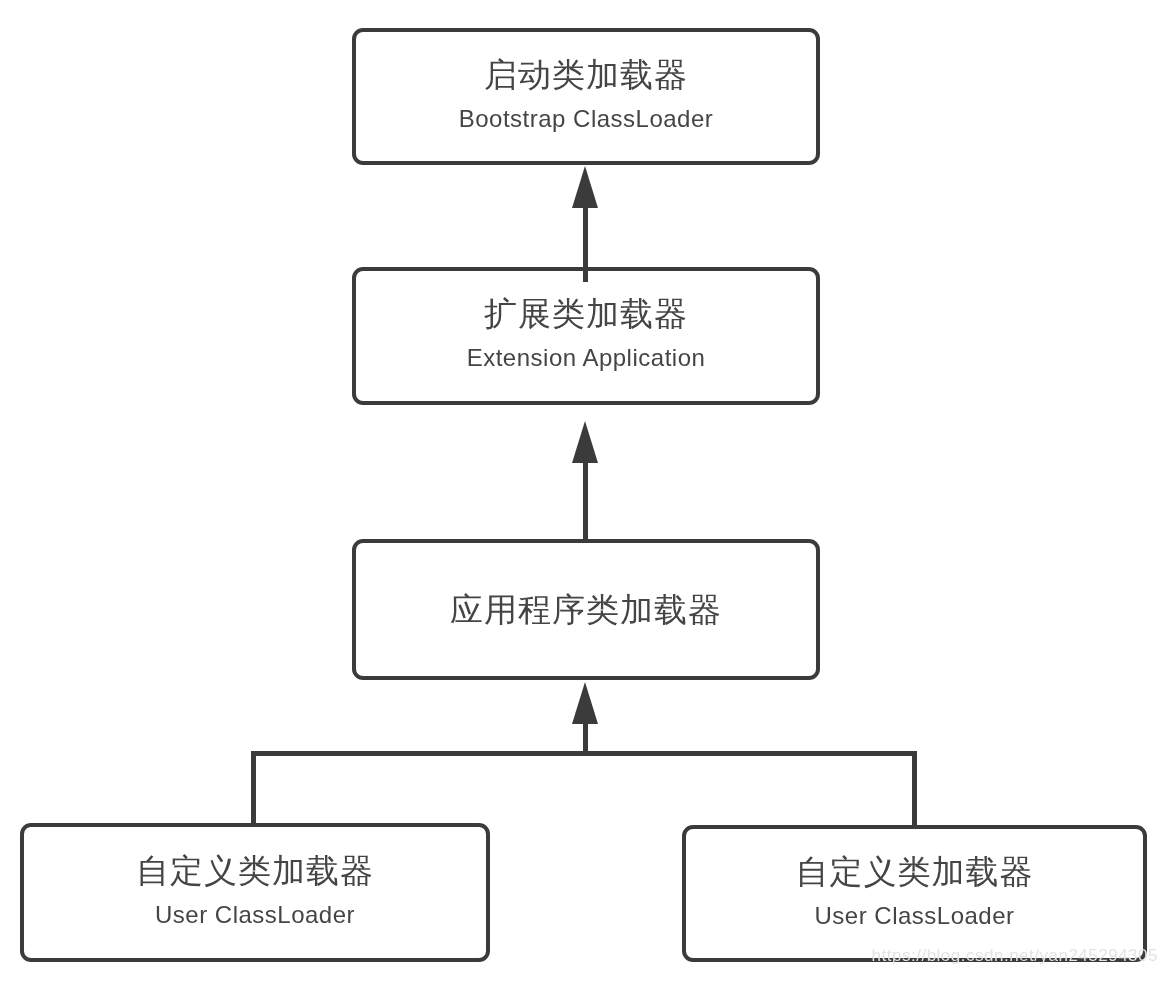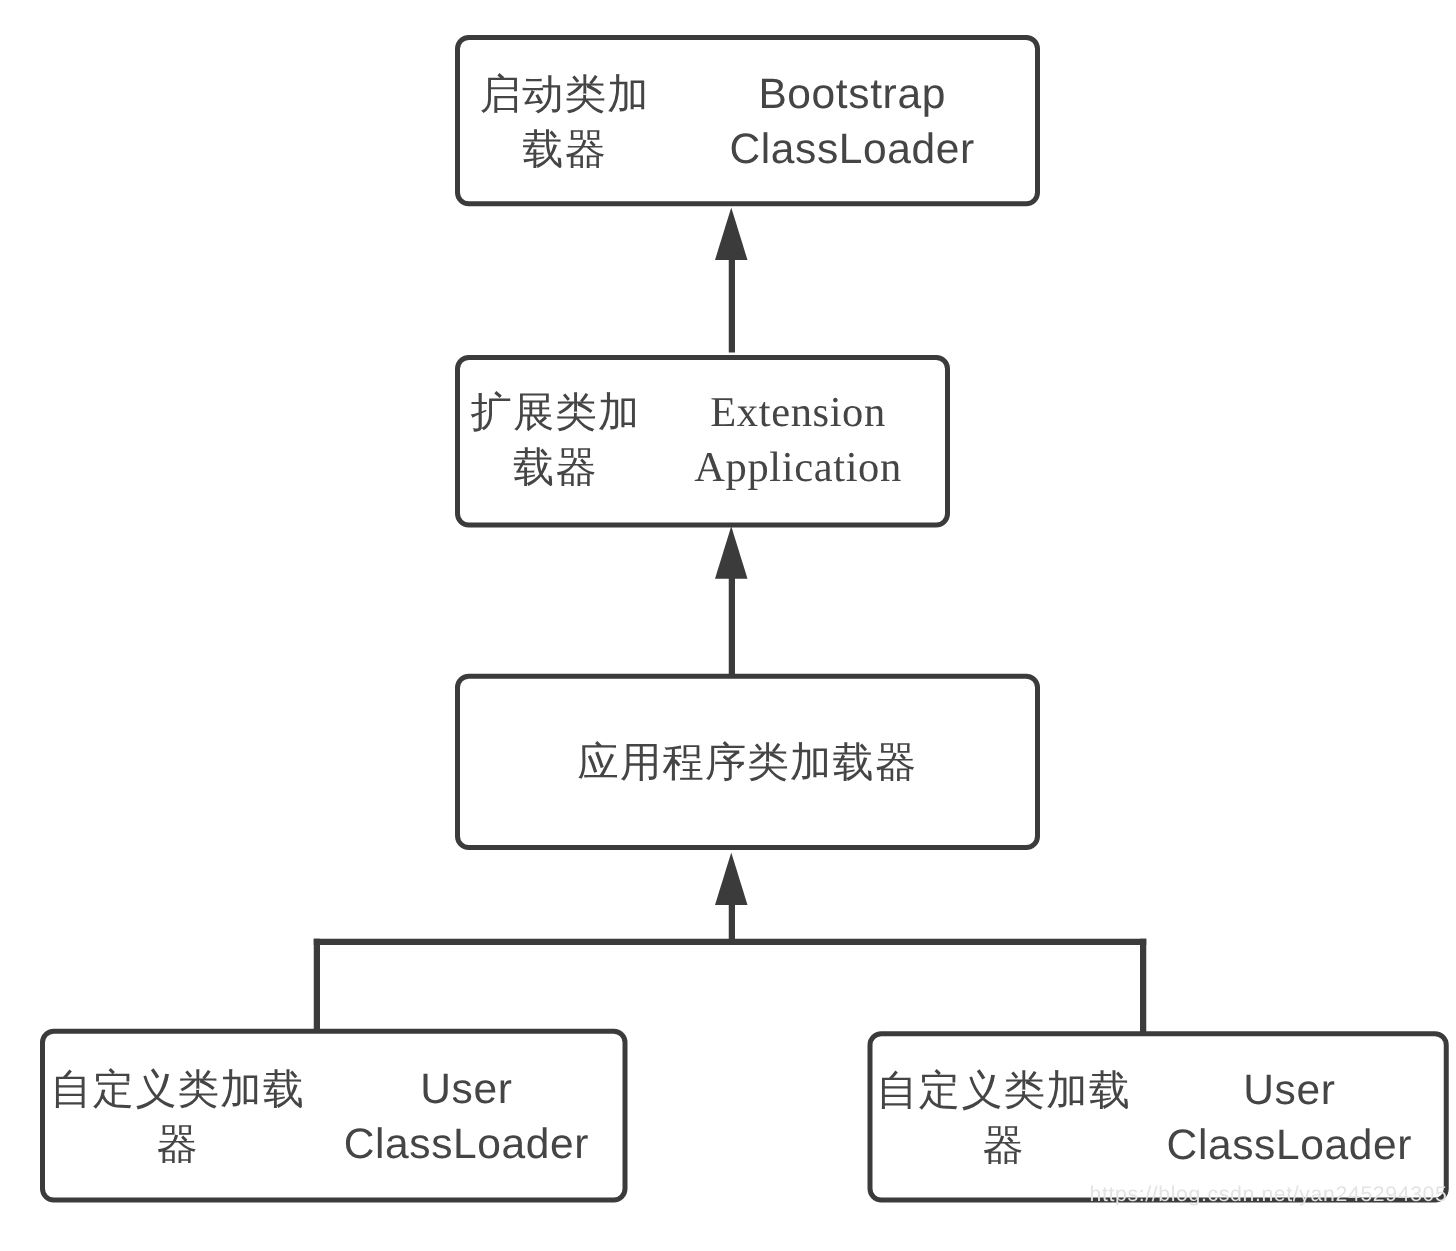--- a/index.html
+++ b/index.html
@@ -15,34 +15,33 @@
     overflow: hidden;
     font-family: "Liberation Sans", "DejaVu Sans", sans-serif;
   }
   .node {
     position: absolute;
     box-sizing: border-box;
     background: #ffffff;
     border: 4px solid #3b3b3b;
     border-radius: 11px;
     display: flex;
-    flex-direction: row;
+    flex-direction: column;
     align-items: center;
     justify-content: center;
     text-align: center;
     color: #454545;
-    margin-left: 12px;
   }
   .node .zh {
     font-size: 33px;
     line-height: 44px;
     letter-spacing: 1px;
   }
   .node .en {
-    font-size: 34px;
+    font-size: 24px;
     line-height: 44px;
     letter-spacing: 0.5px;
   }
   .vline, .hline {
     position: absolute;
     background: #3b3b3b;
   }
   .vline { width: 5px; }
   .hline { height: 5px; }
   .arrowhead {
@@ -57,21 +56,21 @@
     position: absolute;
     right: 7px;
     top: 946px;
     font-size: 17px;
     color: #e3e3e3;
     letter-spacing: 0.5px;
   }
 
   
   #node-bootstrap   { left: 352px; top: 28px;  width: 468px; height: 137px; }
-  #node-extension   { left: 352px; top: 284px; width: 396px; height: 138px; font-family: Liberation Serif, serif; }
+  #node-extension   { left: 352px; top: 267px; width: 468px; height: 138px; }
   #node-application { left: 352px; top: 539px; width: 468px; height: 141px; }
   #node-user-left   { left: 20px;  top: 823px; width: 470px; height: 139px; }
   #node-user-right  { left: 682px; top: 825px; width: 465px; height: 137px; }
 
   
   #edge-a-head  { left: 572px; top: 166px; }
   #edge-a-shaft { left: 583px; top: 202px; height: 80px; }
   #edge-b-head  { left: 572px; top: 421px; }
   #edge-b-shaft { left: 583px; top: 457px; height: 84px; }
   #edge-c-head  { left: 572px; top: 682px; }

